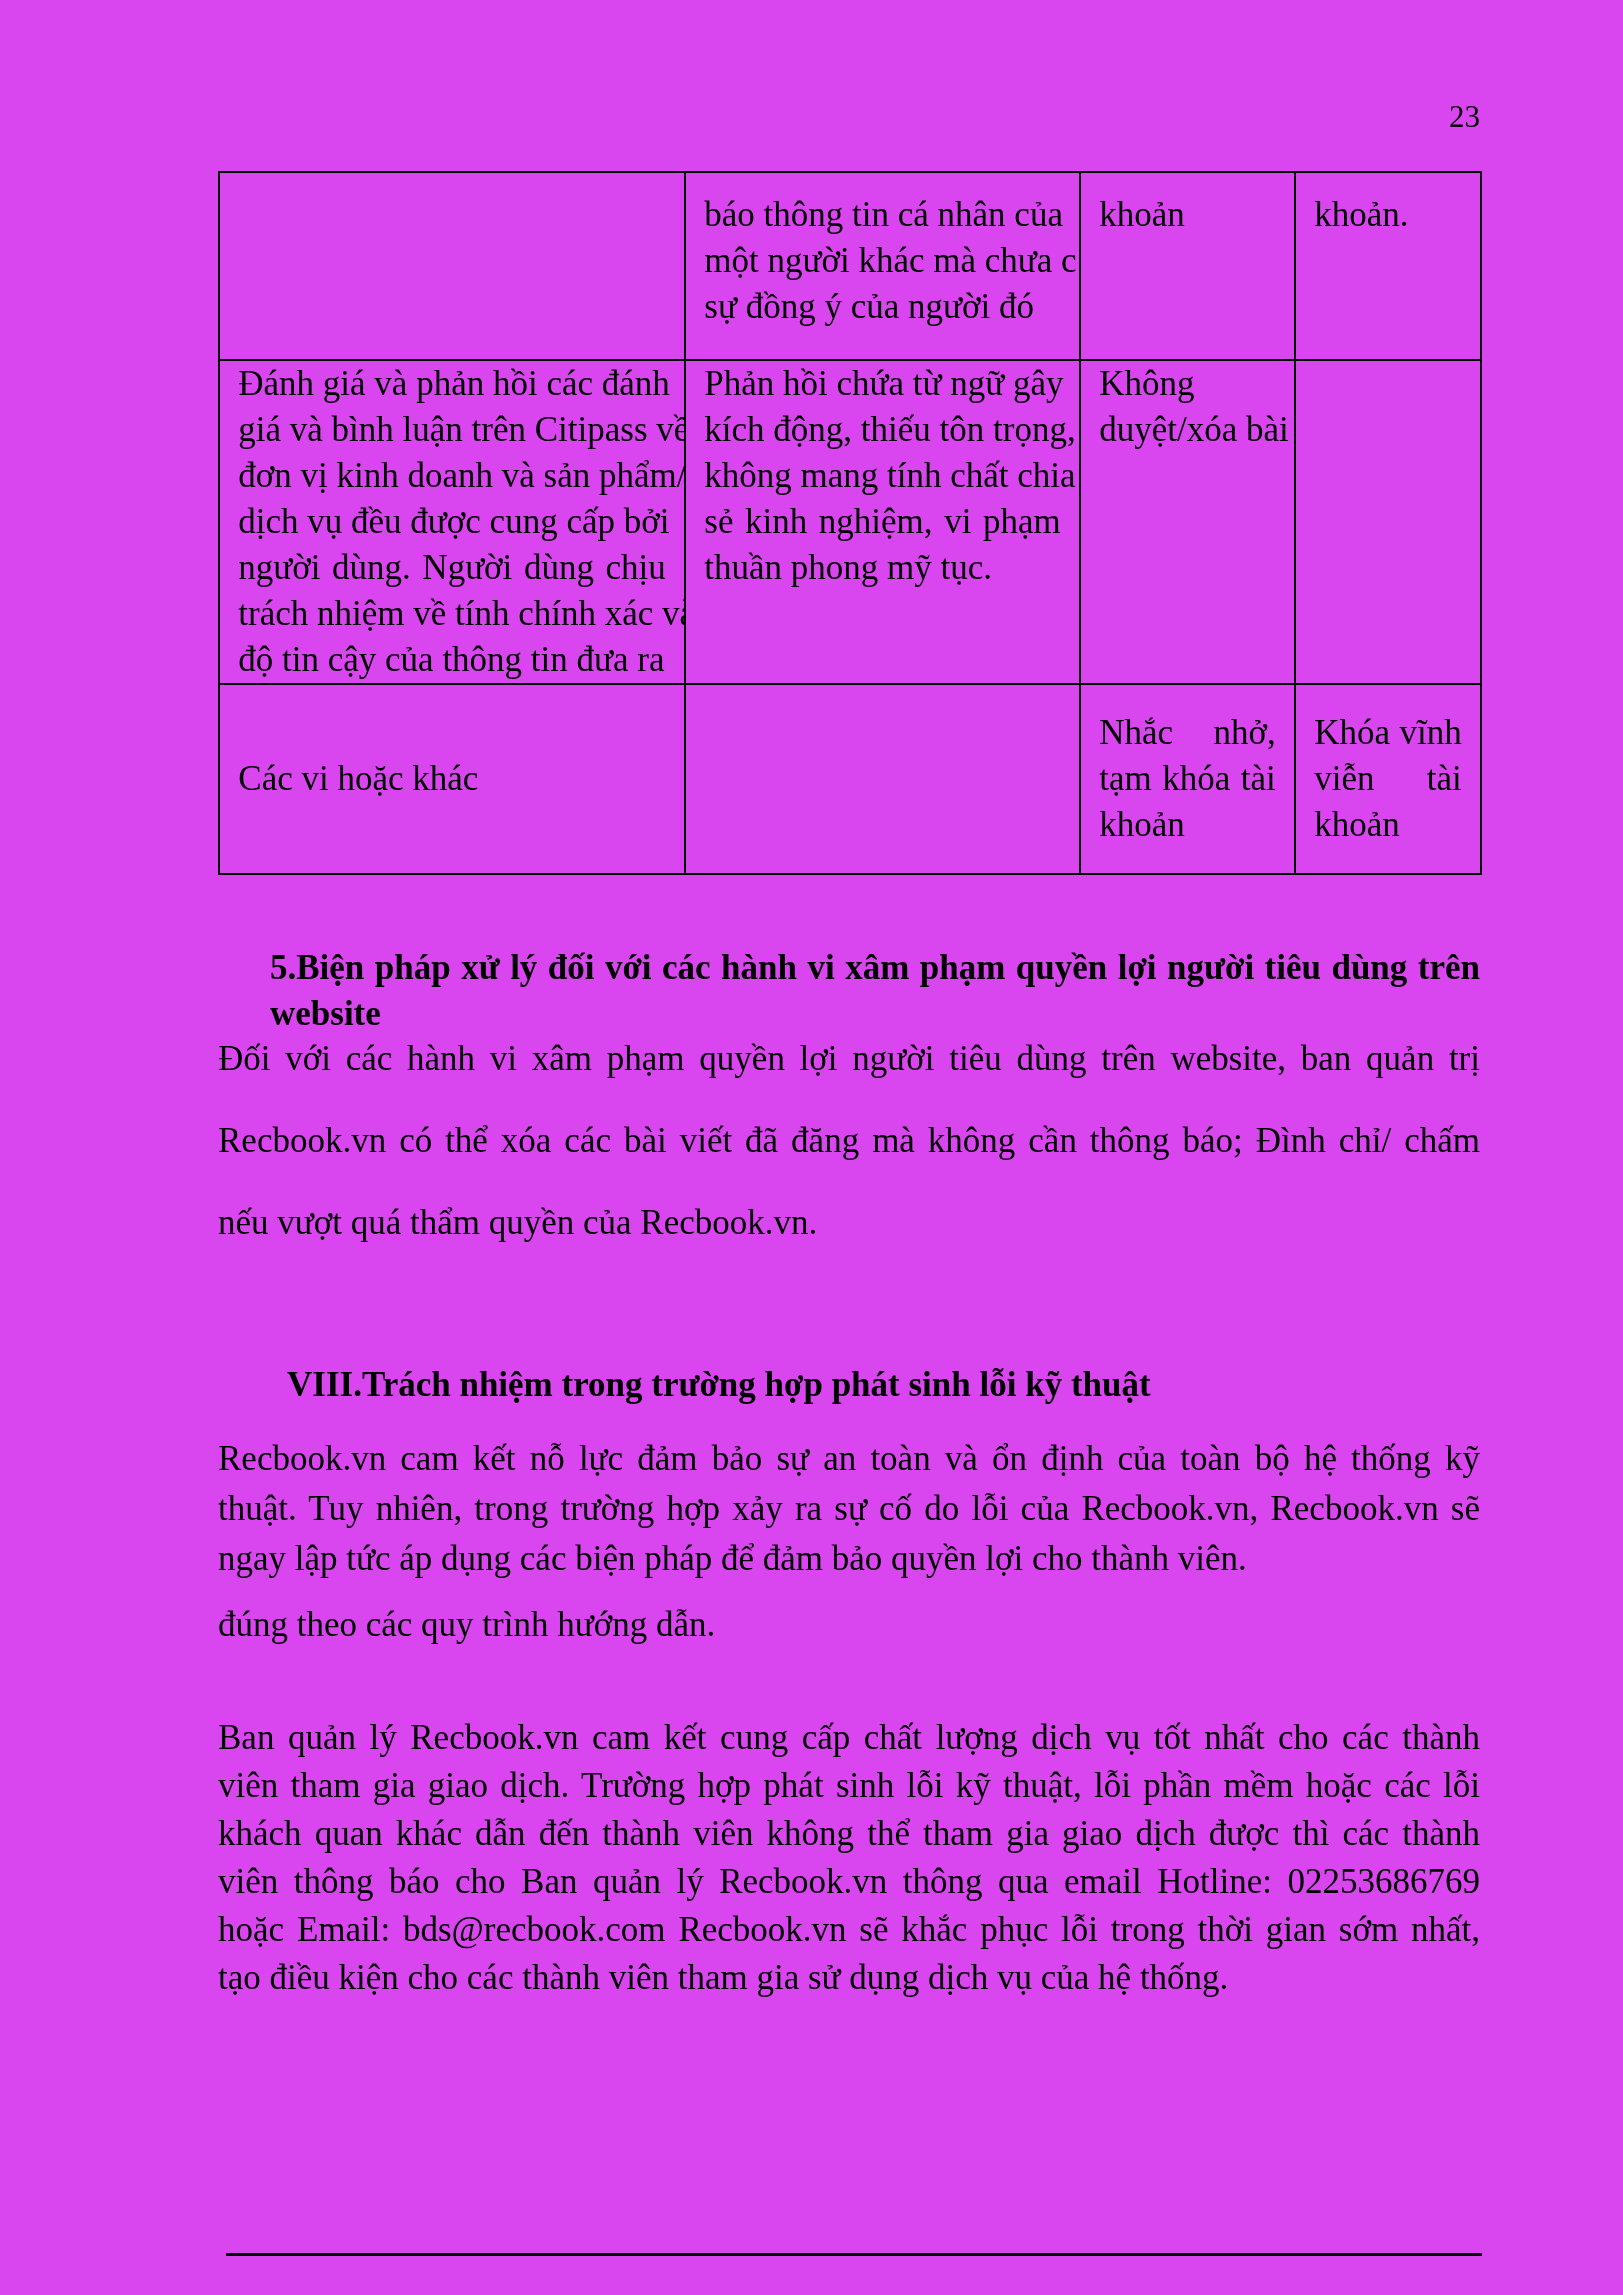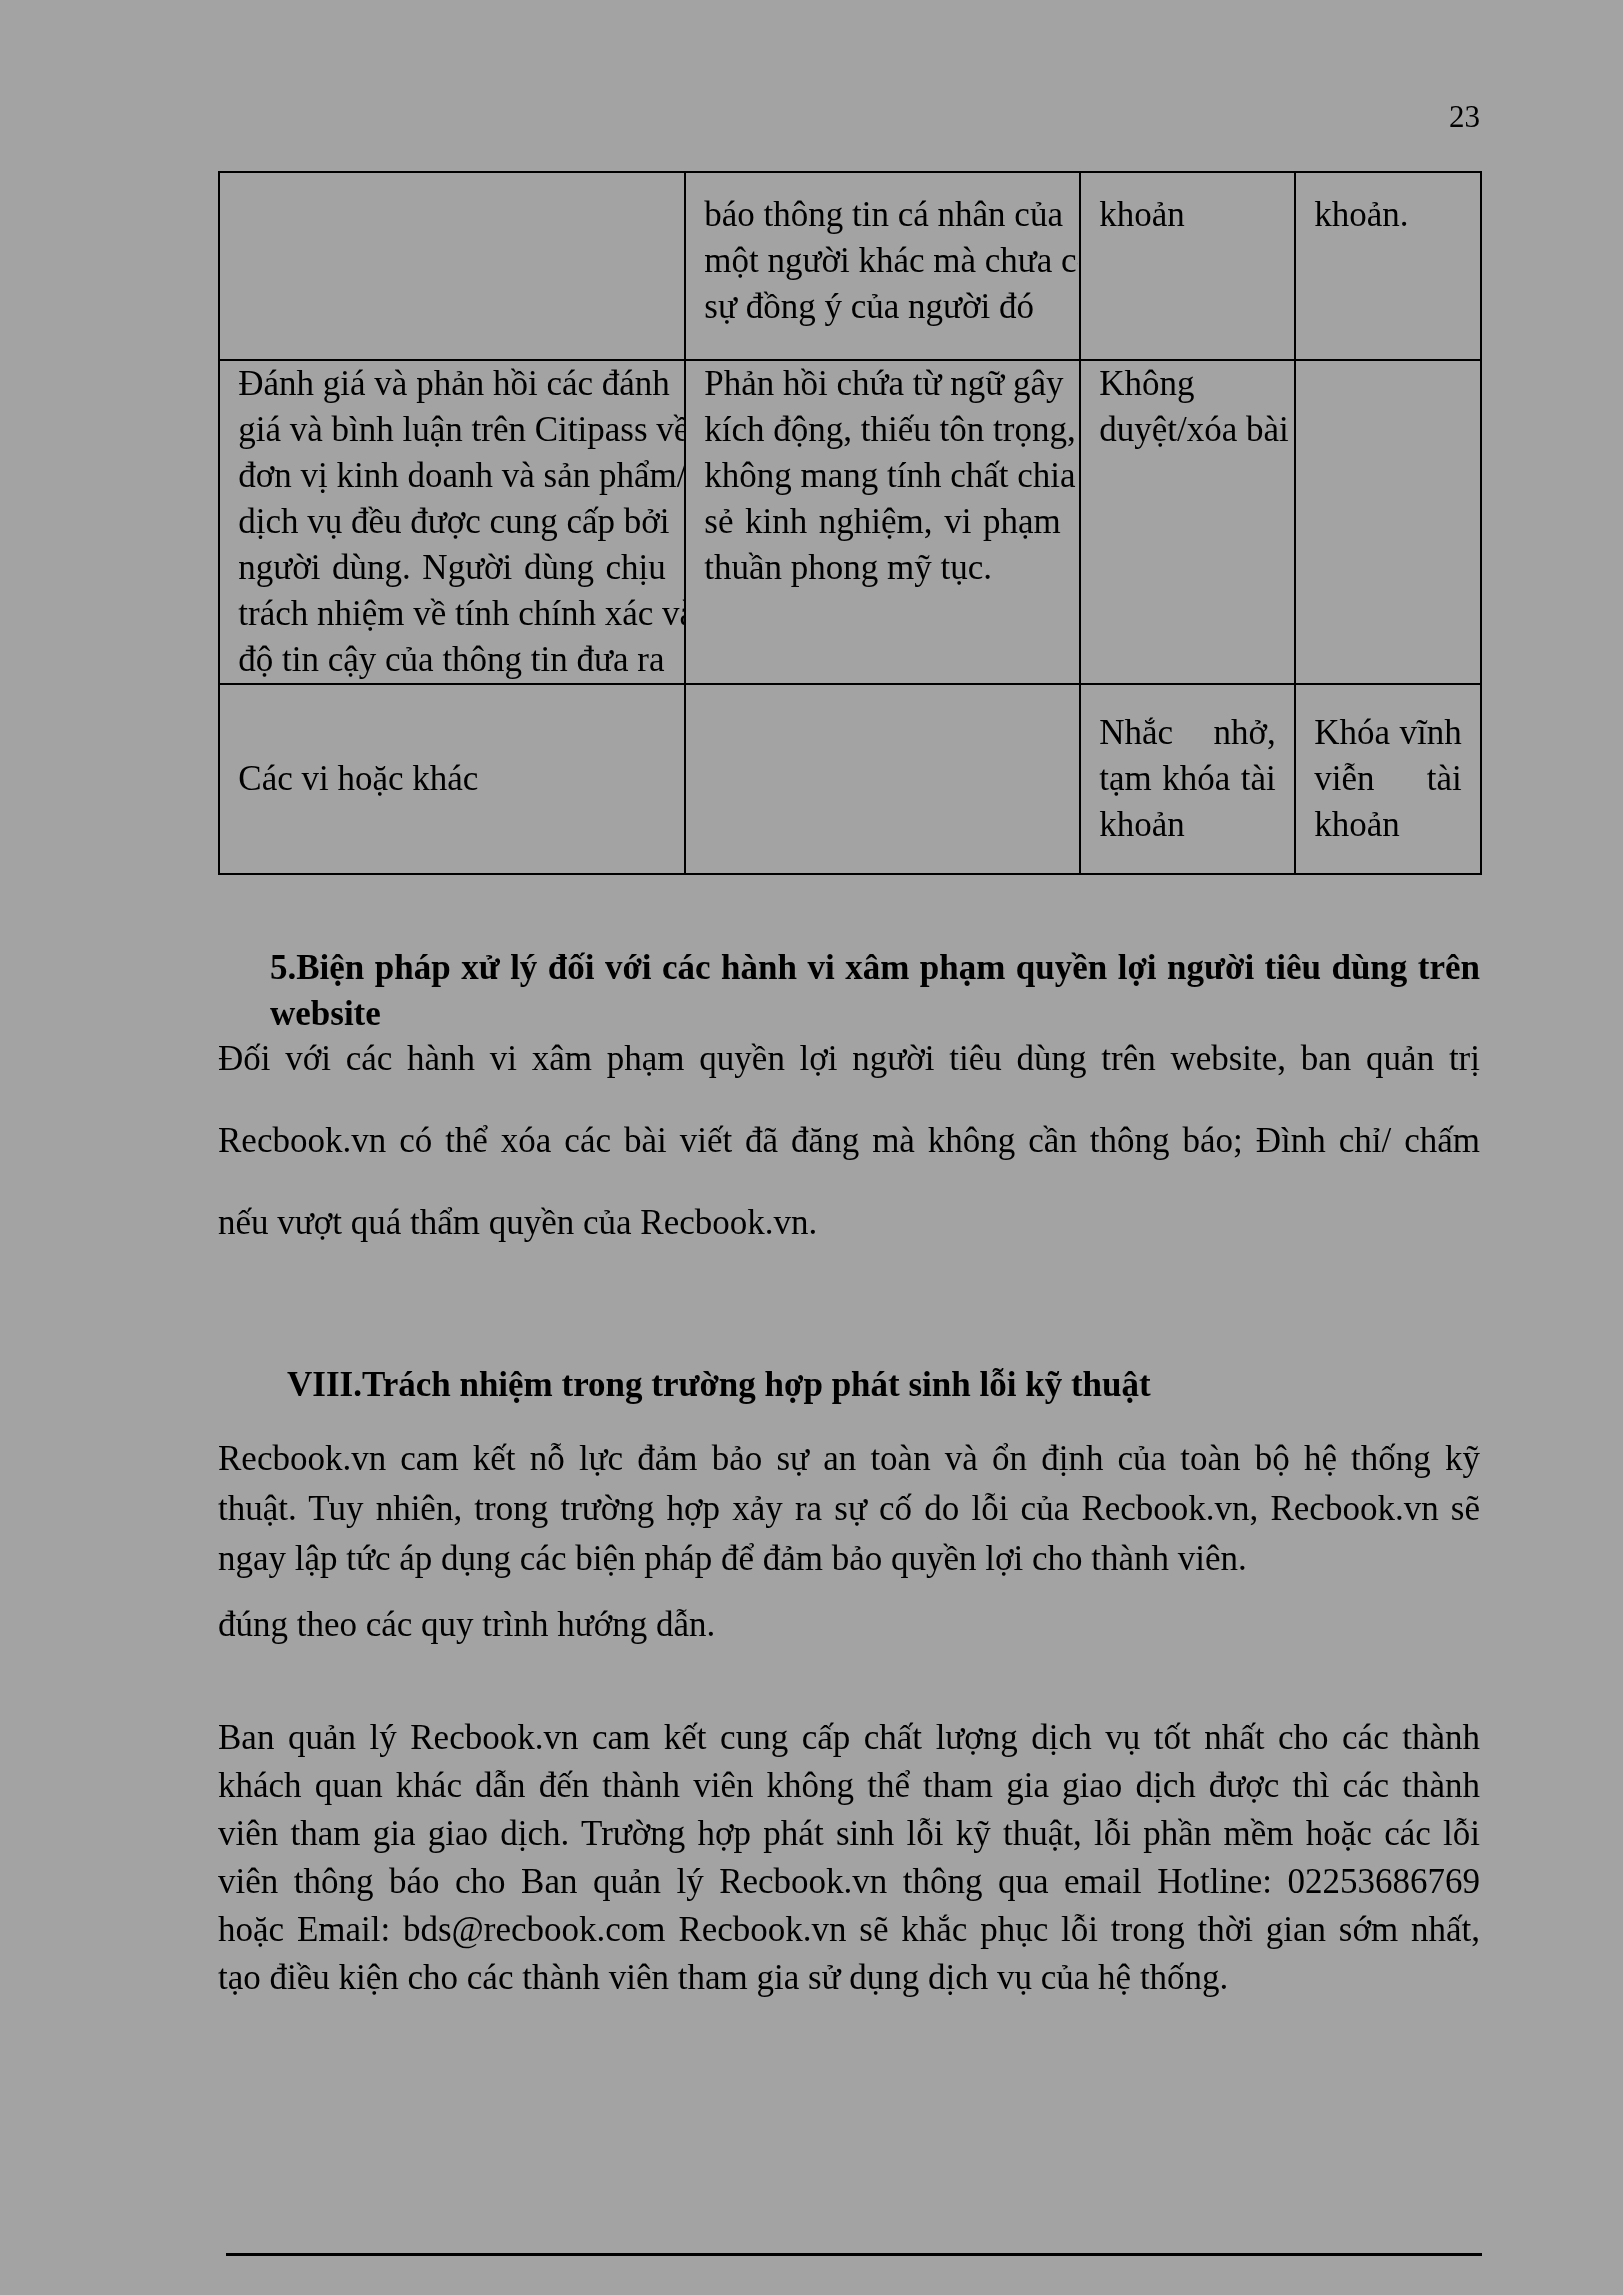--- a/index.html
+++ b/index.html
@@ -1,20 +1,20 @@
 <!DOCTYPE html>
 <html style="font-size:10.5px"><head>
 <meta charset="utf-8">
 <style>
   html, body { margin: 0; padding: 0; background: #e8e8e8; }
   .page {
     position: relative;
     width: 1624px;
     height: 2295px;
-    background: #a3a3a3;
+    background: #d946ef;
     font-family: "Liberation Serif", "DejaVu Serif", serif;
     color: #000000;
     overflow: hidden;
   }
   .pagenum {
     position: absolute;
     top: 98px;
     right: 144px;
     width: 196px;
     text-align: right;
@@ -158,22 +158,22 @@
       <div class="tline jfull">thuật. Tuy nhiên, trong trường hợp xảy ra sự cố do lỗi của Recbook.vn, Recbook.vn sẽ</div>
       <div class="tline">ngay lập tức áp dụng các biện pháp để đảm bảo quyền lợi cho thành viên.</div>
     </div>
 
   <div class="block para p8b">
       <div class="tline">đúng theo các quy trình hướng dẫn.</div>
     </div>
 
   <div class="block para p8c">
       <div class="tline jfull">Ban quản lý Recbook.vn cam kết cung cấp chất lượng dịch vụ tốt nhất cho các thành</div>
+      <div class="tline jfull">viên tham gia giao dịch. Trường hợp phát sinh lỗi kỹ thuật, lỗi phần mềm hoặc các lỗi</div>
       <div class="tline jfull">khách quan khác dẫn đến thành viên không thể tham gia giao dịch được thì các thành</div>
-      <div class="tline jfull">viên tham gia giao dịch. Trường hợp phát sinh lỗi kỹ thuật, lỗi phần mềm hoặc các lỗi</div>
       <div class="tline jfull">viên thông báo cho Ban quản lý Recbook.vn thông qua email Hotline: 02253686769</div>
       <div class="tline jfull">hoặc Email: bds@recbook.com Recbook.vn sẽ khắc phục lỗi trong thời gian sớm nhất,</div>
       <div class="tline">tạo điều kiện cho các thành viên tham gia sử dụng dịch vụ của hệ thống.</div>
     </div>
 
   <div class="footer-line"></div>
 
 </div>
 
 

